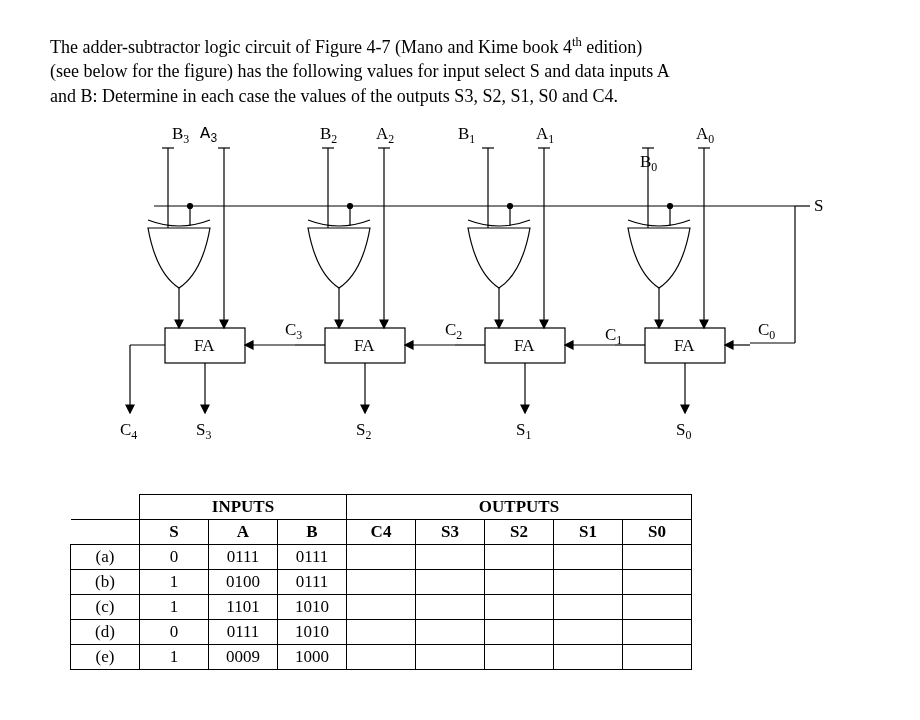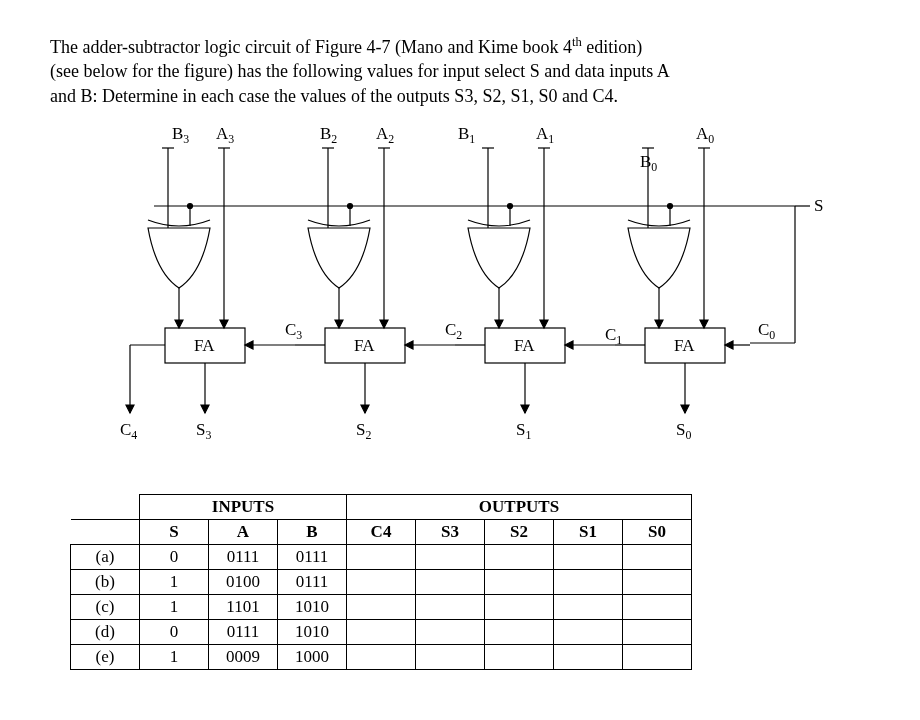--- a/index.html
+++ b/index.html
@@ -152,21 +152,21 @@
       <polygon points="595,285 591,277 599,277" fill="#000"></polygon>
       <line x1="635" y1="217" x2="660" y2="217"></line>
       <polygon points="635,217 643,213 643,221" fill="#000"></polygon>
       <line x1="525" y1="217" x2="555" y2="217"></line>
 
       <line x1="64" y1="78" x2="64" y2="78"></line>
     </g>
   </svg>
 
   <span class="clabel sublab" style="left:70px; top:-4px;margin-left:12px;"><span>B</span><sub>3</sub></span>
-  <span class="clabel sublab" style="left:126px; top:-4px;"><span>A</span><sub>3</sub></span>
+  <span class="clabel sublab" style="left:110px; top:-4px;font-family:Liberation Mono, monospace;"><span>A</span><sub>3</sub></span>
   <span class="clabel sublab" style="left:230px; top:-4px;"><span>B</span><sub>2</sub></span>
   <span class="clabel sublab" style="left:286px; top:-4px;"><span>A</span><sub>2</sub></span>
   <span class="clabel sublab" style="left:368px; top:-4px;"><span>B</span><sub>1</sub></span>
   <span class="clabel sublab" style="left:446px; top:-4px;text-align:center;"><span>A</span><sub>1</sub></span>
   <span class="clabel sublab" style="left:550px; top:-4px;margin-top:28px;"><span>B</span><sub>0</sub></span>
   <span class="clabel sublab" style="left:606px; top:-4px;"><span>A</span><sub>0</sub></span>
   <span class="clabel" style="left:724px; top:68px;">S</span>
 
   <span class="clabel" style="left:104px; top:208px;">FA</span>
   <span class="clabel" style="left:264px; top:208px;">FA</span>

